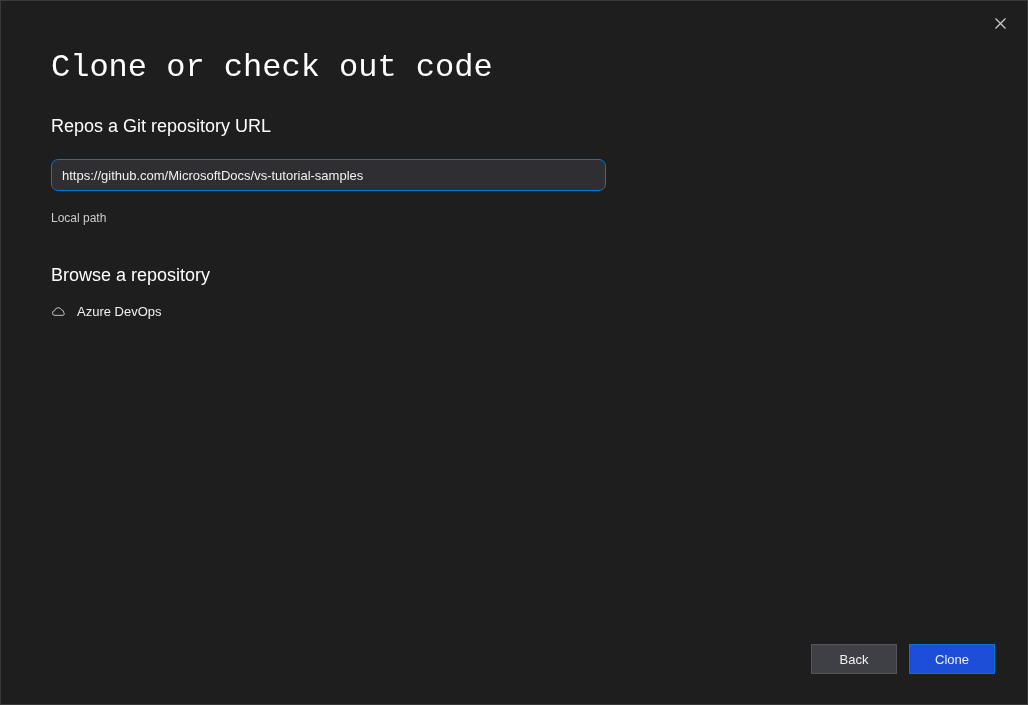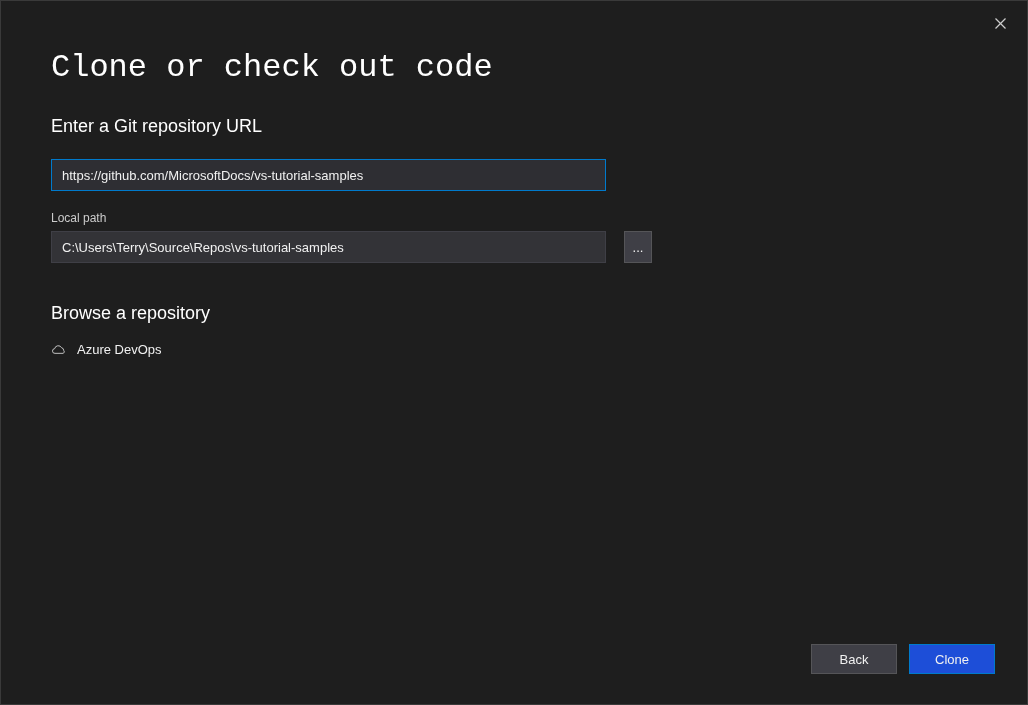--- a/index.html
+++ b/index.html
@@ -135,51 +135,48 @@
       cursor: pointer;
       padding: 0 18px;
     }
     .btn.primary {
       background: #1d4ed8;
       border: 1px solid #007acc;
     }
     
     .text-input.focused {
       caret-color: #ffffff;
+      border-radius: 7px;
     }
   </style>
 </head>
 <body>
 
 <div class="close-btn">
   <span>
     <svg viewBox="0 0 11 11">
         <line x1="0.5" y1="0.5" x2="10.5" y2="10.5"></line>
         <line x1="10.5" y1="0.5" x2="0.5" y2="10.5"></line>
       </svg>
   </span>
 </div>
 
 <div class="content">
   <h1 class="page-title">Clone or check out code</h1>
 
-  <h2 class="subtitle">Enter a Git repository URL</h2>
+  <h2 class="subtitle">Repos a Git repository URL</h2>
 
   <div class="field-group">
     <div class="repo-row">
       <input type="text" class="text-input focused" autofocus="" value="https://github.com/MicrosoftDocs/vs-tutorial-samples" style="">
     </div>
   </div>
 
   <div class="field-group">
     <div class="field-label">Local path</div>
-    <div class="repo-row">
-      <input type="text" class="text-input" value="C:\Users\Terry\Source\Repos\vs-tutorial-samples" style="">
-      <button class="browse-btn">...</button>
-    </div>
   </div>
 
   <h2 class="section-title">Browse a repository</h2>
 
   <div class="browse-item">
     <span class="cloud-icon">
       <svg viewBox="0 0 24 16">
           <path d="M19 11.5a4 4 0 0 0-3.2-3.9A5.5 5.5 0 0 0 5.5 9 3.5 3.5 0 0 0 6 16h12.5a3 3 0 0 0 .5-4.5z"></path>
         </svg>
     </span>

